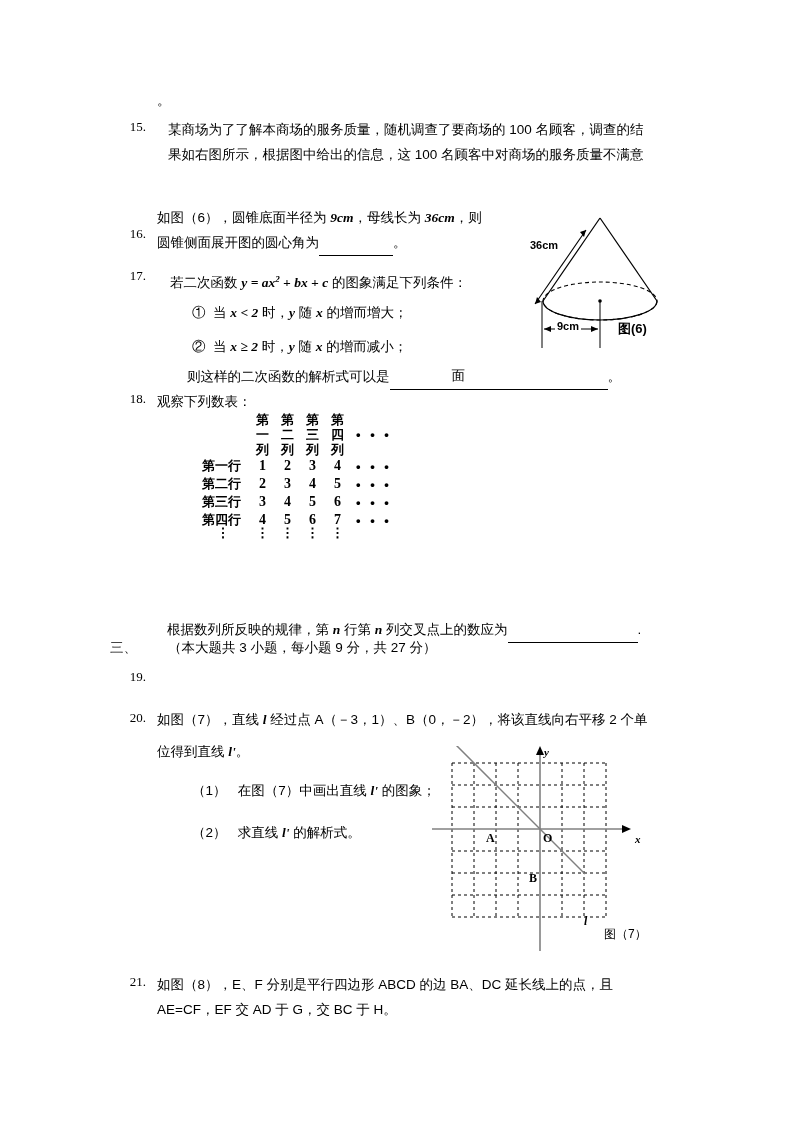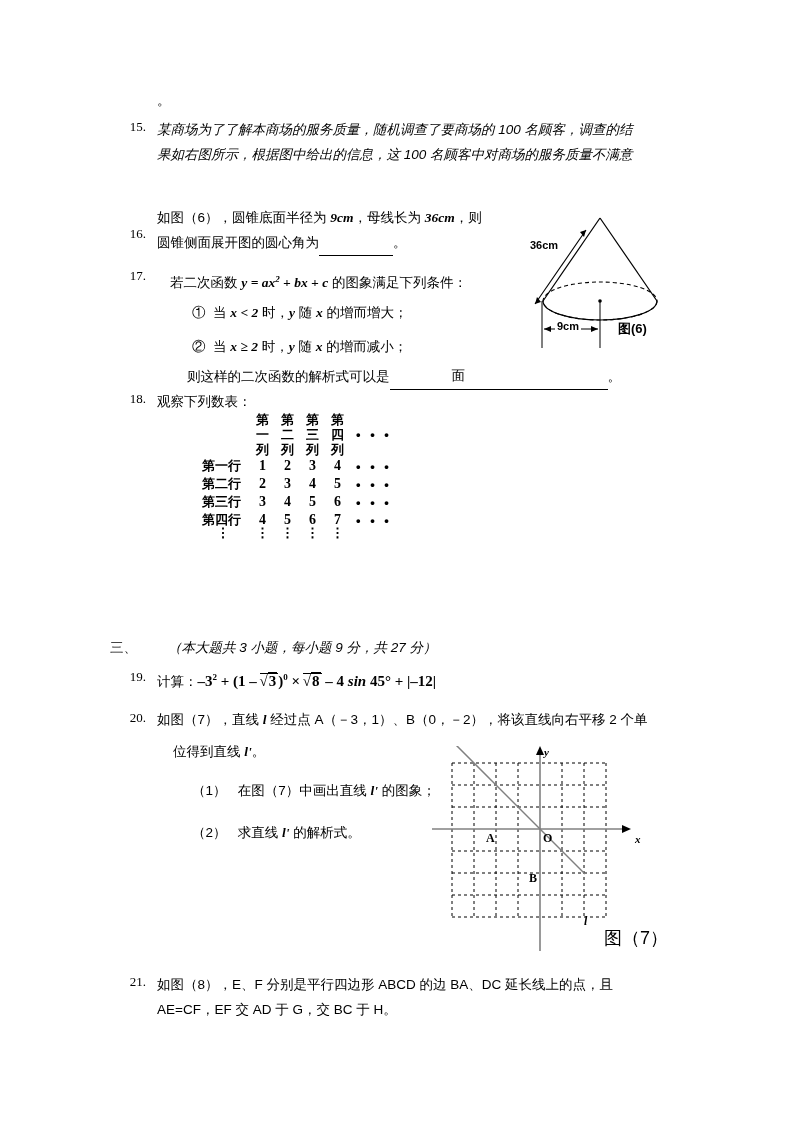--- a/index.html
+++ b/index.html
@@ -91,21 +91,21 @@
   .fig { position: absolute; }
   .figlabel {
     position: absolute;
     font-family: "Liberation Sans", sans-serif;
     font-weight: bold;
     font-size: 13px;
   }
   .figlabel2 {
     position: absolute;
     font-family: "Liberation Sans", sans-serif;
-    font-size: 18px;
+    font-size: 12px;
   }
   .axlabel {
     position: absolute;
     font-family: "Liberation Serif", serif;
     font-style: italic;
     font-weight: bold;
     font-size: 11px;
   }
   .ptlabel {
     position: absolute;
@@ -130,21 +130,21 @@
 
 <div class="page">
 
   <div class="qbody" style="left:157px; top:88px;">
     <span>。</span>
   </div>
 
   <div class="qnum" style="left:110px; top:119px;">
     <span>15.</span>
   </div>
-  <div class="qbody" style="left:157px; top:117px; width:520px;font-style:italic;">
+  <div class="qbody" style="left:168px; top:117px; width:520px;">
     <div>某商场为了了解本商场的服务质量，随机调查了要商场的 100 名顾客，调查的结</div>
     <div>果如右图所示，根据图中给出的信息，这 100 名顾客中对商场的服务质量不满意</div>
   </div>
 
   <div class="qnum" style="left:110px; top:207px;margin-top:19px;">
     <span>16.</span>
   </div>
   <div class="qbody" style="left:157px; top:205px; width:360px;">
     <div>
       <span>如图（6），圆锥底面半径为 </span><span class="mathital">9cm</span><span>，母线长为 </span><span class="mathital">36cm</span><span>，则</span>
@@ -265,43 +265,43 @@
         <td class="vdots">⋮</td>
         <td class="vdots">⋮</td>
         <td class="vdots">⋮</td>
         <td class="vdots">⋮</td>
         <td></td>
       </tr>
     </tbody>
       </table>
   </div>
 
+  <div class="qbody" style="left:167px; top:617px;">
+    <span>根据数列所反映的规律，第 </span><span class="mathital">n</span><span> 行第 </span><span class="mathital">n</span><span> 列交叉点上的数应为</span><span class="blank" style="width:130px;">&nbsp;</span><span>.</span>
+  </div>
 
   <div class="sec" style="left:110px; top:639px;">
     <span>三、</span>
   </div>
-  <div class="sec" style="left:168px; top:639px;font-style:italic;">
+  <div class="sec" style="left:168px; top:639px;">
     <span>（本大题共 3 小题，每小题 9 分，共 27 分）</span>
   </div>
 
   <div class="qnum" style="left:110px; top:669px;">
     <span>19.</span>
-  </div>
-  <div class="qbody" style="left:157px; top:665px;">
-    <span>计算：</span><span class="mathb" style="font-size:15px;">–3<sup class="sm">2</sup> + (1 – <span class="radical">√<span style="border-top:1px solid #000; padding:0 1px;">3</span></span>)<sup class="sm">0</sup> × <span class="radical">√<span style="border-top:1px solid #000; padding:0 1px;">8</span></span> – 4 <span class="mathital">sin</span> 45° + |–12|</span>
   </div>
 
   <div class="qnum" style="left:110px; top:710px;text-align:right;">
     <span>20.</span>
   </div>
   <div class="qbody" style="left:157px; top:707px; width:530px;">
     <div>
       <span>如图（7），直线 </span><span class="mathital">l</span><span> 经过点 A（－3，1）、B（0，－2），将该直线向右平移 2 个单</span>
     </div>
-    <div style="margin-top:7px;margin-left:16px;">
+    <div style="margin-top:7px;">
       <span>位得到直线 </span><span class="mathital">l'</span><span>。</span>
     </div>
   </div>
 
   <div class="qbody" style="left:192px; top:778px;">
     <span>（1）</span>&nbsp;&nbsp;&nbsp;<span>在图（7）中画出直线 </span><span class="mathital">l'</span><span> 的图象；</span>
   </div>
   <div class="qbody" style="left:192px; top:820px;">
     <span>（2）</span>&nbsp;&nbsp;&nbsp;<span>求直线 </span><span class="mathital">l'</span><span> 的解析式。</span>
   </div>

